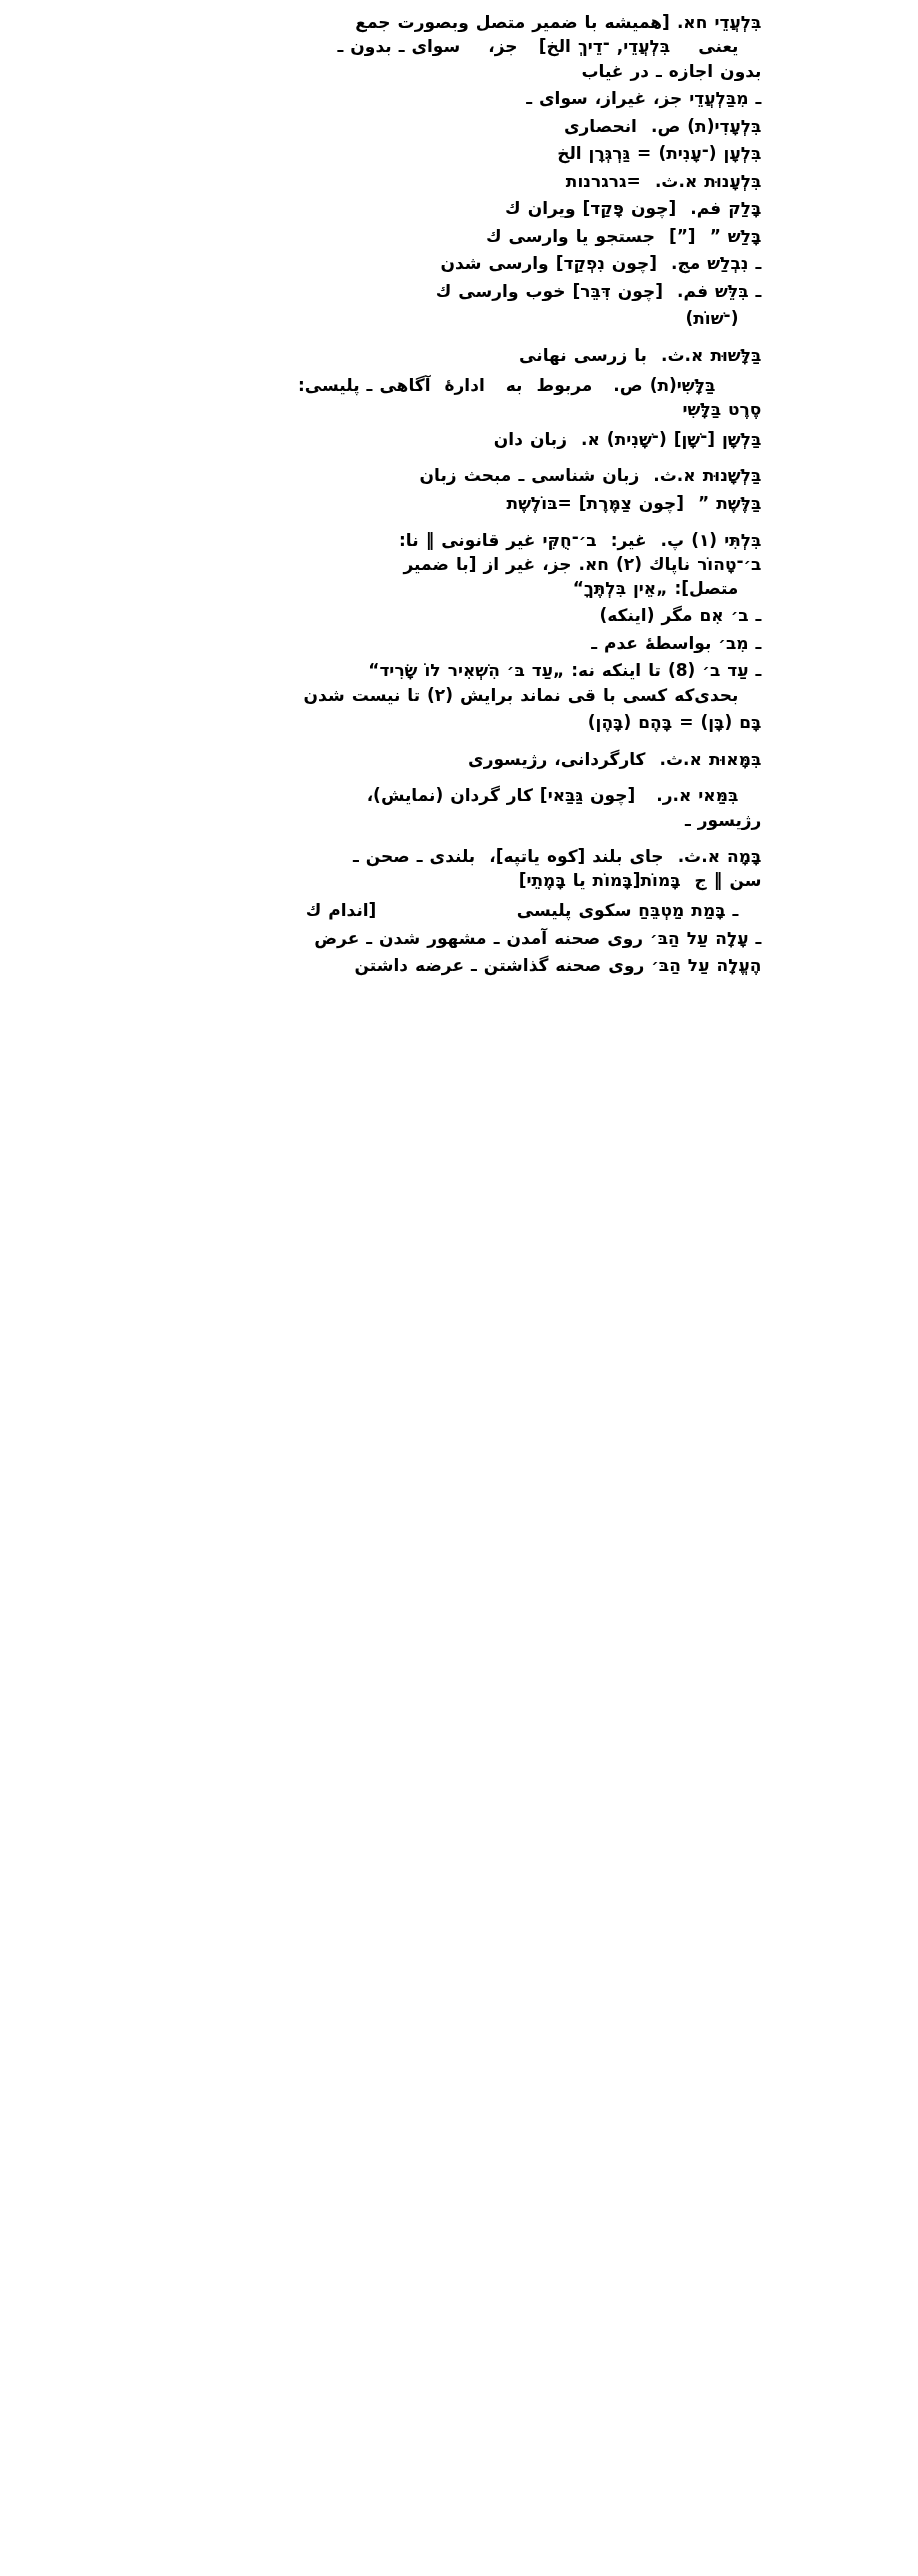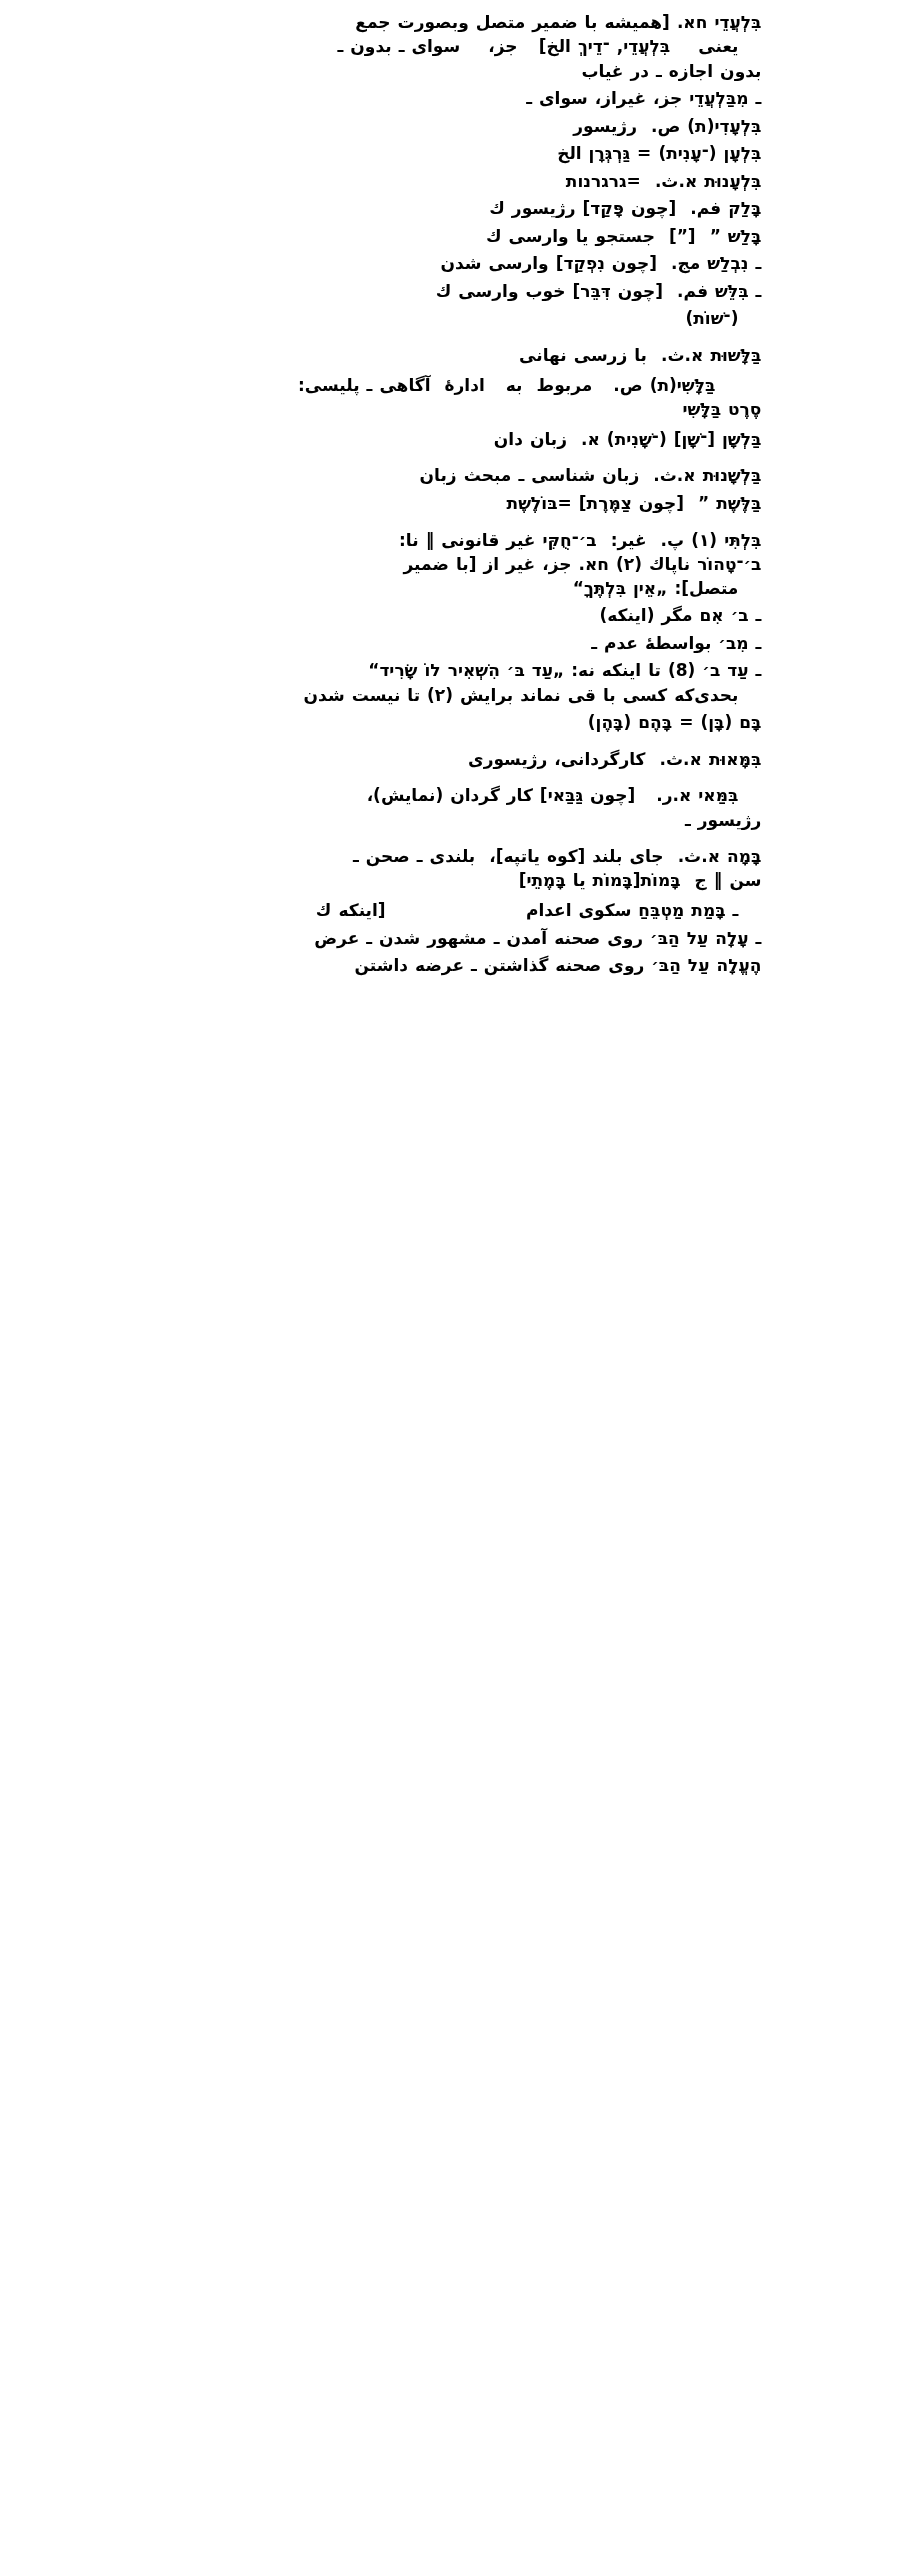--- a/index.html
+++ b/index.html
@@ -56,33 +56,33 @@
     <span class="line heb a-right">בִּלְעֲדֵי חא. [همیشه با ضمیر متصل وبصورت جمع</span>
     <span class="line heb a-right indent-1">یعنی    בִּלְעֲדֵי, ־דֵיךְ الخ]   جز،    سوای ـ بدون ـ</span>
     <span class="line heb a-center">بدون اجازه ـ در غیاب</span>
   </div>
 
   <div class="entry">
     <span class="line heb a-center">ـ מִבַּלְעֲדֵי جز، غیراز، سوای ـ</span>
   </div>
 
   <div class="entry">
-    <span class="line heb a-center">בִּלְעָדִי(ת) ص.  رژیسور</span>
+    <span class="line heb a-center">בִּלְעָדִי(ת) ص.  انحصاری</span>
   </div>
 
   <div class="entry">
     <span class="line heb a-center">בִּלְעָן (־עָנִית) = גַּרְגְּרָן الخ</span>
   </div>
 
   <div class="entry">
     <span class="line heb a-center">בִּלְעָנוּת א.ث.  =גרגרנות</span>
   </div>
 
   <div class="entry">
-    <span class="line heb a-center">בָּלַק فم.  [چون פָּקַד] رژیسور ك</span>
+    <span class="line heb a-center">בָּלַק فم.  [چون פָּקַד] ویران ك</span>
   </div>
 
   <div class="entry">
     <span class="line heb a-center">בָּלַשׁ ”  [”]  جستجو یا وارسی ك</span>
   </div>
 
   <div class="entry">
     <span class="line heb a-center">ـ נִבְלַשׁ مج.  [چون נִפְקַד] وارسی شدن</span>
   </div>
 
@@ -147,21 +147,21 @@
     <span class="line heb a-right indent-1">בִּמַּאי א.ر.   [چون גַּבַּאי] كار گردان (نمایش)،</span>
     <span class="line heb a-center">رژیسور ـ</span>
   </div>
 
   <div class="entry gap-md">
     <span class="line heb a-right">בָּמָה א.ث.  جای بلند [كوه یاتپه]،  بلندی ـ صحن ـ</span>
     <span class="line heb a-center">سن ‖ ج  בָּמוֹת[בָּמוֹת یا בָּמֶתֵי]</span>
   </div>
 
   <div class="entry gap-sm">
-    <span class="line heb a-right indent-1">ـ בָּמַת מַטְבֵּחַ سكوی اعدام                    [اینكه ك</span>
+    <span class="line heb a-right indent-1">ـ בָּמַת מַטְבֵּחַ سكوی پلیسی                    [اندام ك</span>
   </div>
 
   <div class="entry">
     <span class="line heb a-right">ـ עָלָה עַל הַבּ׳ روی صحنه آمدن ـ مشهور شدن ـ عرض</span>
   </div>
 
   <div class="entry">
     <span class="line heb a-right">הֶעֱלָה עַל הַבּ׳ روی صحنه گذاشتن ـ عرضه داشتن</span>
   </div>
 

